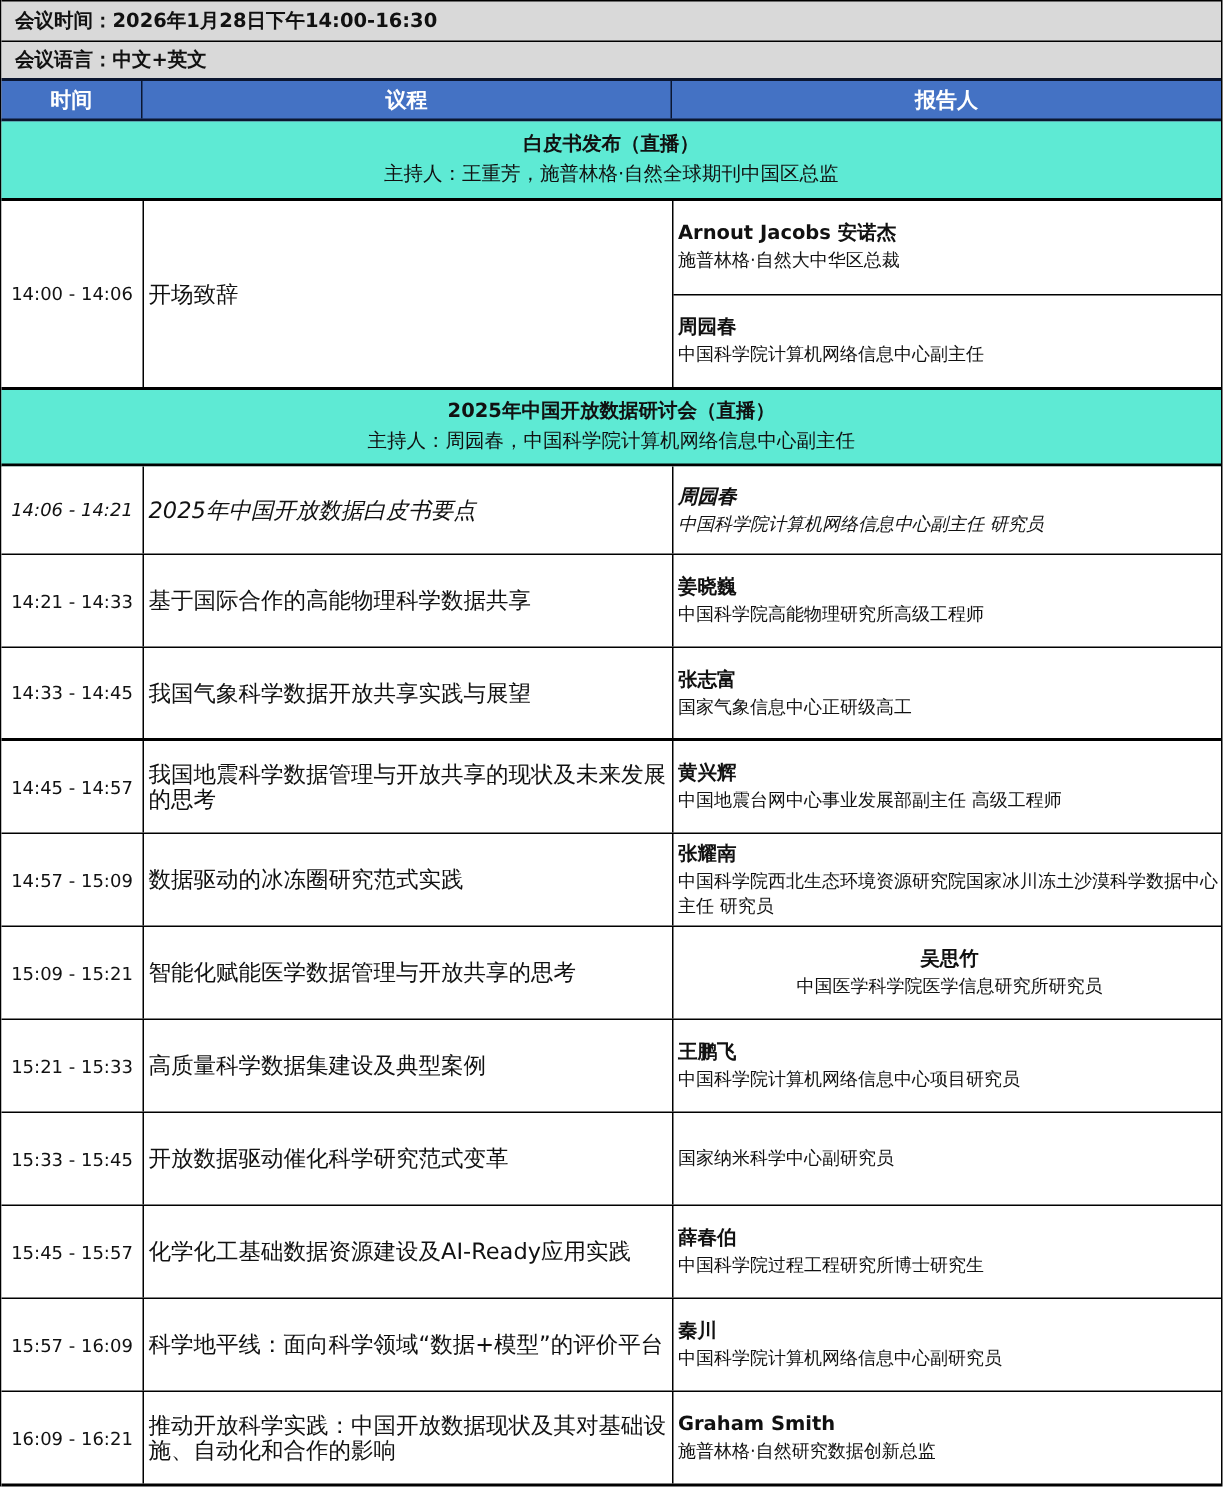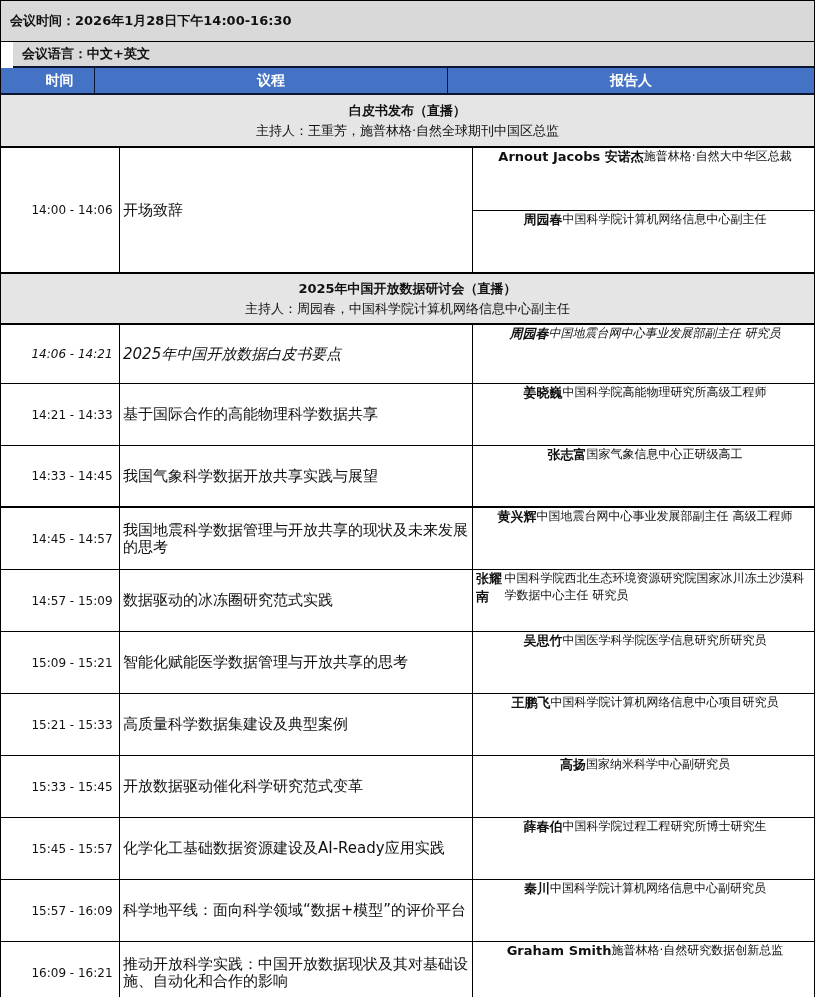--- a/index.html
+++ b/index.html
@@ -1,35 +1,35 @@
 <!DOCTYPE html>
 <html><head>
   <meta charset="utf-8">
   <style>
     html, body { margin: 0; padding: 0; background: #ffffff; }
     body { width: 815px; height: 997px; overflow: hidden; font-family: "DejaVu Sans", "Liberation Sans", sans-serif; color: #111; }
     .sheet { position: relative; width: 813px; border-left: 1px solid #000; border-right: 2px solid #000; }
     .info-row { height: 26px; background: #d9d9d9; border-bottom: 1px solid #000; display: flex; align-items: center; padding-left: 9px; font-size: 13px; font-weight: bold; box-sizing: border-box; }
-    .info-row.first { height: 42px; border-top: 1px solid #000; }
-    .info-row.second { border-bottom: 2px solid #0b1630; margin-left: 12px; }
+    .info-row.first { height: 28px; border-top: 1px solid #000; }
+    .info-row.second { border-bottom: 2px solid #0b1630; }
     .header { display: flex; height: 27px; background: #4472c4; color: #fff; font-size: 14px; font-weight: bold; border-bottom: 2px solid #0b1630; box-sizing: border-box; }
     .header > div { display: flex; align-items: center; justify-content: center; box-sizing: border-box; }
-    .col-time { width: 94px; flex: none; padding-left: 24px; }
+    .col-time { width: 94px; flex: none; }
     .col-topic { width: 353px; flex: none; }
     .col-speaker { flex: 1; }
     .header .col-time, .header .col-topic { border-right: 1px solid #0b1630; }
-    .section { background: #e5e5e5; border-bottom: 2px solid #000; text-align: center; box-sizing: border-box; display: flex; flex-direction: column; justify-content: center; }
+    .section { background: #5eead4; border-bottom: 2px solid #000; text-align: center; box-sizing: border-box; display: flex; flex-direction: column; justify-content: center; }
     .section .title { font-size: 13px; font-weight: bold; line-height: 20px; }
     .section .host { font-size: 13px; line-height: 20px; }
     .row { display: flex; border-bottom: 1px solid #000; box-sizing: border-box; background: #fff; }
     .row.thick { border-bottom: 2px solid #000; }
     .row .col-time { border-right: 1px solid #000; display: flex; align-items: center; justify-content: center; font-size: 12px; white-space: nowrap; }
     .row .col-topic { border-right: 1px solid #000; display: flex; align-items: center; padding-left: 3px; font-size: 15px; line-height: 17px; box-sizing: border-box; }
     .row .col-speaker { display: flex; flex-direction: column; }
-    .spk { flex: 1; display: flex; flex-direction: row; justify-content: center; padding-left: 3px; box-sizing: border-box; }
+    .spk { flex: 1; display: flex; flex-direction: column; justify-content: center; padding-left: 3px; box-sizing: border-box; }
     .spk + .spk { border-top: 1px solid #000; }
     .spk .name { font-size: 13px; font-weight: bold; line-height: 18px; }
     .spk .affil { font-size: 12px; line-height: 17px; }
   </style>
 </head>
 <body>
 
 <div class="sheet">
   <div class="info-row first">会议时间：2026年1月28日下午14:00-16:30</div>
   <div class="info-row second">会议语言：中文+英文</div>
@@ -63,21 +63,21 @@
     <div class="title">2025年中国开放数据研讨会（直播）</div>
     <div class="host">主持人：周园春，中国科学院计算机网络信息中心副主任</div>
   </div>
 
   <div class="row" style="height:59px;font-style:italic;">
     <div class="col-time">14:06 - 14:21</div>
     <div class="col-topic">2025年中国开放数据白皮书要点</div>
     <div class="col-speaker">
         <div class="spk">
       <div class="name">周园春</div>
-      <div class="affil">中国地震台网中心事业发展部副主任 研究员</div>
+      <div class="affil">中国科学院计算机网络信息中心副主任 研究员</div>
     </div>
       </div>
   </div>
 
   <div class="row" style="height:62px;">
     <div class="col-time">14:21 - 14:33</div>
     <div class="col-topic">基于国际合作的高能物理科学数据共享</div>
     <div class="col-speaker">
         <div class="spk">
       <div class="name">姜晓巍</div>
@@ -139,21 +139,20 @@
       <div class="affil">中国科学院计算机网络信息中心项目研究员</div>
     </div>
       </div>
   </div>
 
   <div class="row" style="height:62px;">
     <div class="col-time">15:33 - 15:45</div>
     <div class="col-topic">开放数据驱动催化科学研究范式变革</div>
     <div class="col-speaker">
         <div class="spk">
-      <div class="name">高扬</div>
       <div class="affil">国家纳米科学中心副研究员</div>
     </div>
       </div>
   </div>
 
   <div class="row" style="height:62px;">
     <div class="col-time">15:45 - 15:57</div>
     <div class="col-topic">化学化工基础数据资源建设及AI-Ready应用实践</div>
     <div class="col-speaker">
         <div class="spk">

